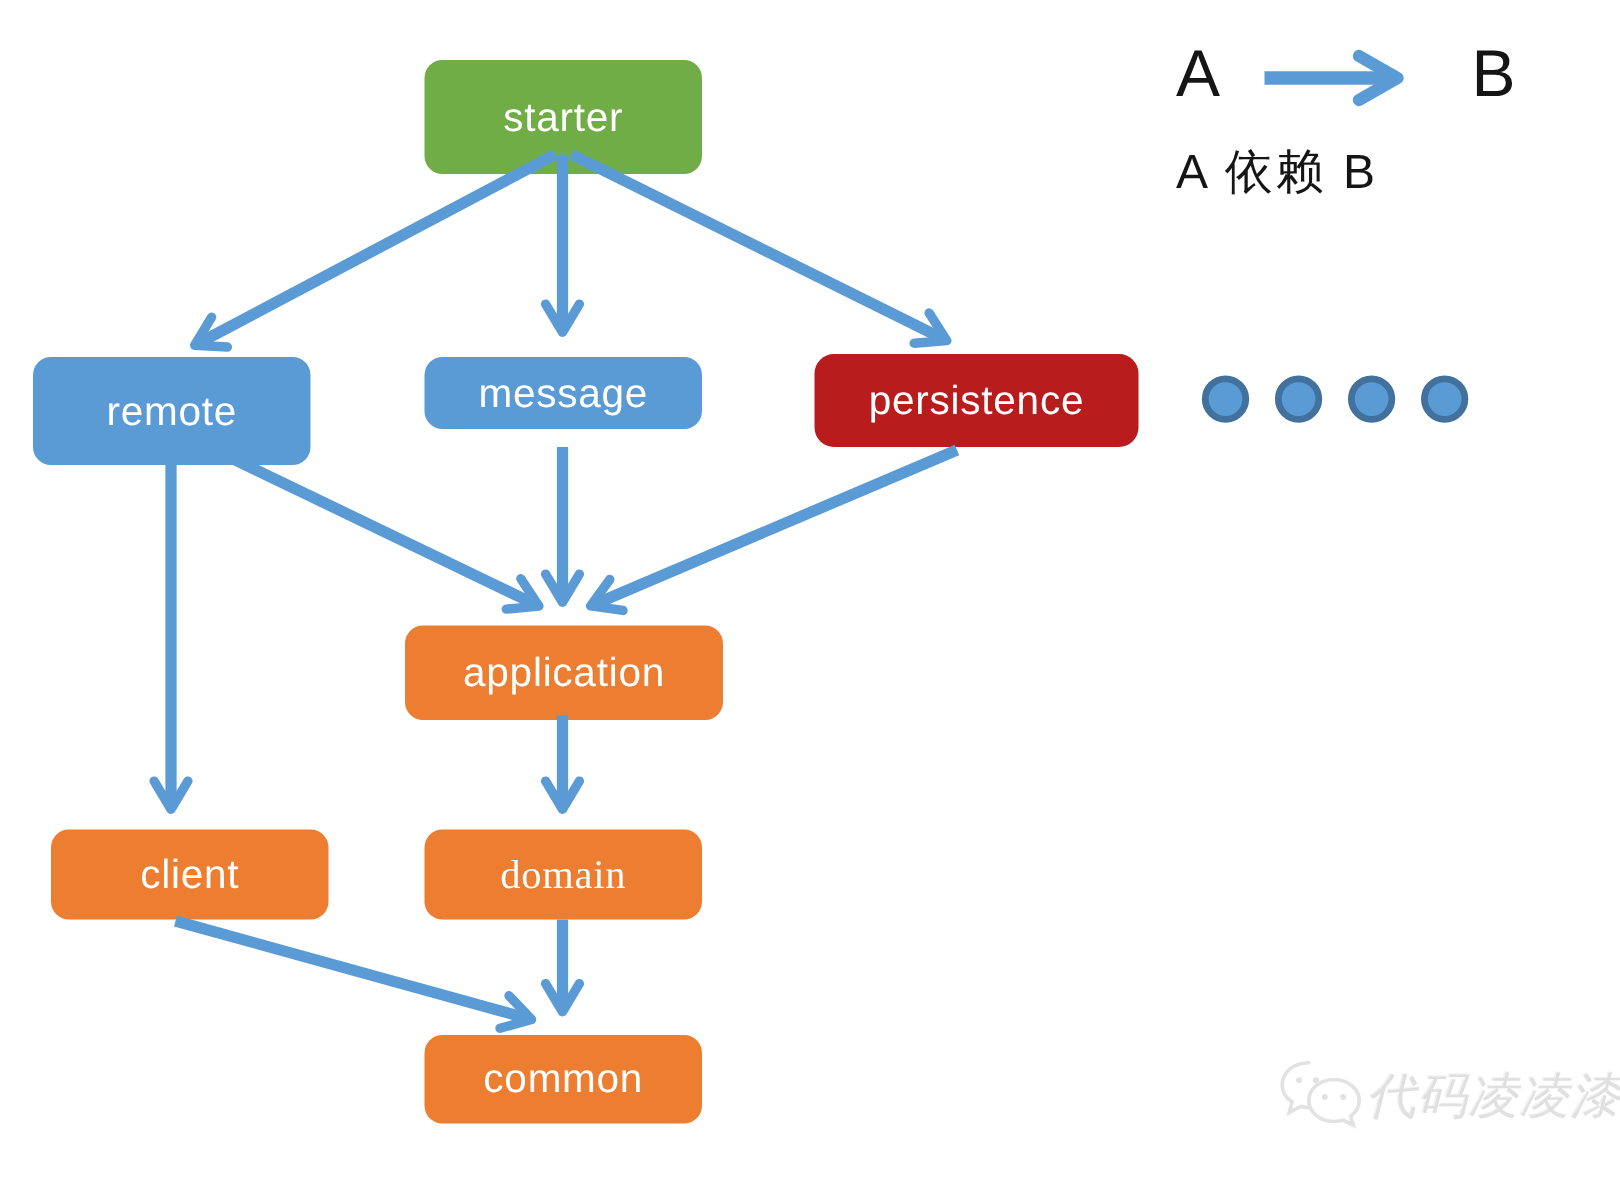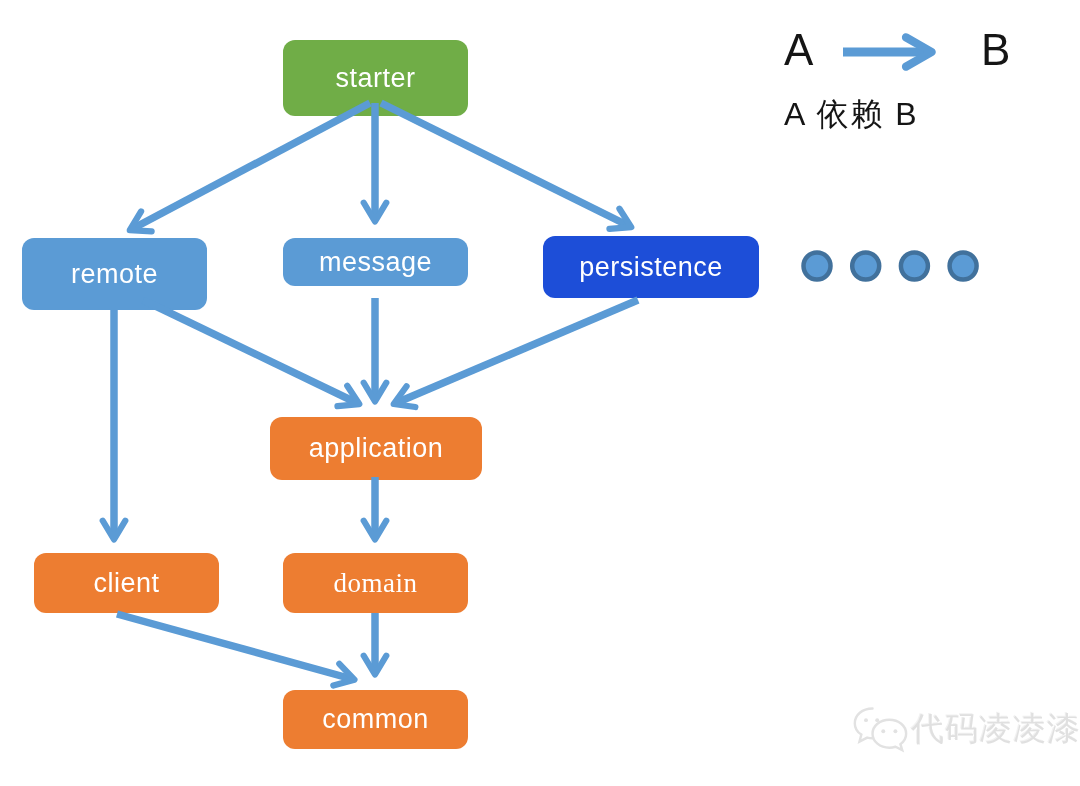--- a/index.html
+++ b/index.html
@@ -47,21 +47,21 @@
   .legend-caption{
     position:absolute;z-index:2;
     left:784px;top:97px;
     font-size:32px;color:#151515;line-height:1.1;
     letter-spacing:2px;
   }
 
   
   .watermark{
     position:absolute;left:852px;top:704px;z-index:2;
-    display:flex;align-items:center;gap:3px;
+    display:flex;align-items:flex-end;gap:3px;font-style:italic;
   }
   .watermark-text{
     font-size:33px;
     color:#e0e0e0;
     text-shadow:1px 1px 0 #ffffff, -1px -1px 0 #f2f2f2;
     letter-spacing:1px;
     white-space:nowrap;
   }
 </style>
 </head>
@@ -71,21 +71,21 @@
 
   <div class="node n-starter" style="background: rgb(112, 173, 71);">
       <span>starter</span>
     </div>
   <div class="node n-remote" style="background: rgb(91, 155, 213);">
       <span>remote</span>
     </div>
   <div class="node n-message" style="background: rgb(91, 155, 213);">
       <span>message</span>
     </div>
-  <div class="node n-persistence" style="background: #1d4ed8;">
+  <div class="node n-persistence" style="background: #b91c1c; border-radius: 13px;">
       <span>persistence</span>
     </div>
   <div class="node n-application" style="background: rgb(237, 125, 49);">
       <span>application</span>
     </div>
   <div class="node n-client" style="background: rgb(237, 125, 49);">
       <span>client</span>
     </div>
   <div class="node n-domain" style="background: rgb(237, 125, 49); font-family: Liberation Serif, serif;">
       <span>domain</span>

